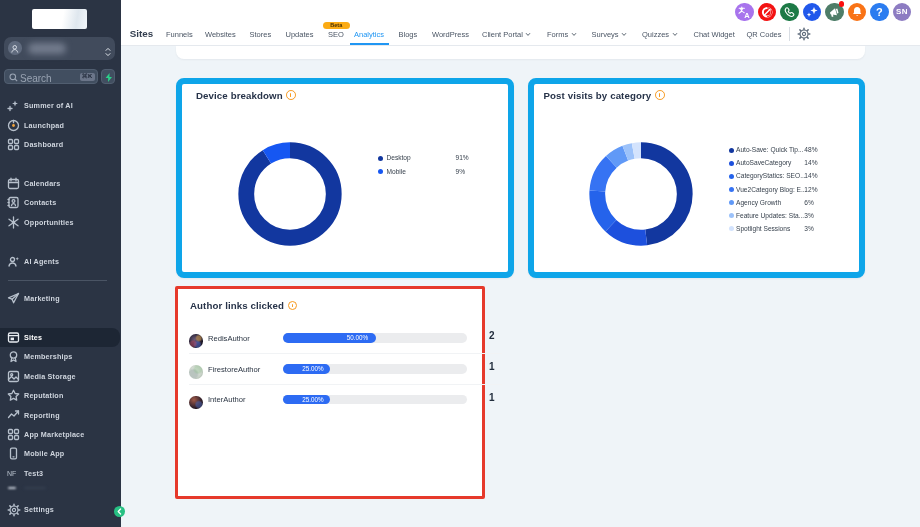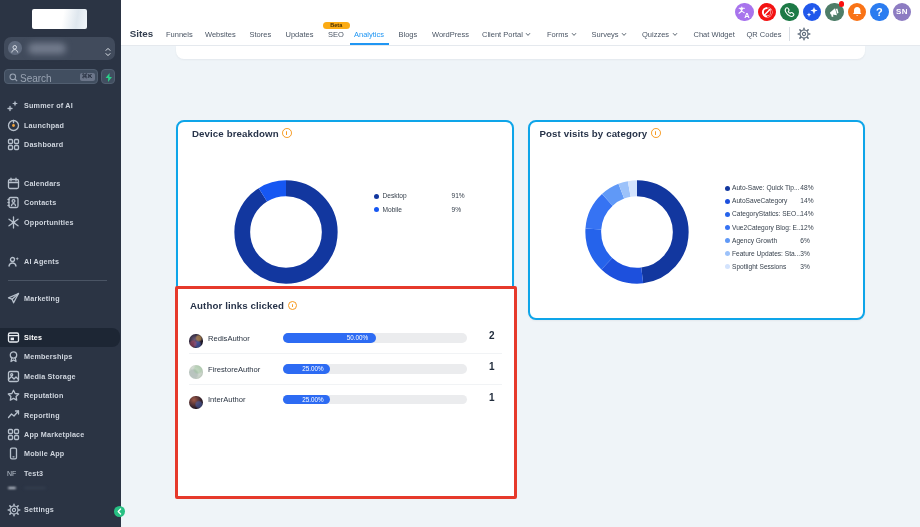--- a/index.html
+++ b/index.html
@@ -28,21 +28,21 @@
 #collapse svg { display:block; }
 
 #navbar { position:absolute; left:121px; top:0; width:799px; height:46px; background:#fff; border-bottom:1px solid #e5e9ee; z-index:3; }
 .tb { position:absolute; top:29.5px; font-size:7.5px; color:#4a5564; white-space:nowrap; }
 .chv { display:inline-block; width:6px; height:5px; margin-left:2.5px; }
 #beta { position:absolute; left:201.5px; top:21.8px; width:27.5px; height:7px; background:#fbab14; border-radius:3.5px; color:#472f00; font-size:5.5px; font-weight:bold; text-align:center; line-height:7px; }
 #underline { position:absolute; left:229px; top:42.8px; width:39px; height:2.3px; background:#2096f3; }
 .cicon { position:absolute; top:2.8px; width:18.5px; height:18.5px; border-radius:50%; }
 
 #content { position:absolute; left:121px; top:46px; width:799px; height:481px; background:#eff4f8; }
-.card { position:absolute; background:#fff; border-radius:8px; box-shadow:0 1px 2px rgba(16,24,40,.05); border:2px solid #0ea5e9;margin-top:42px; }
+.card { position:absolute; background:#fff; border-radius:8px; box-shadow:0 1px 2px rgba(16,24,40,.05); border:6px solid #0ea5e9; }
 .ctitle { position:absolute; left:14px; top:6.3px; font-size:9.7px; font-weight:bold; color:#273349; letter-spacing:.1px; }
 .info { display:inline-block; width:9.8px; height:9.8px; border:1.4px solid #f79a1f; border-radius:50%; margin-left:3.5px; vertical-align:-1.2px; position:relative; }
 .info:after { content:""; position:absolute; left:3px; top:2.1px; width:1.1px; height:3.3px; background:#f79a1f; border-radius:1px; }
 .lgrow { position:absolute; left:0; width:100%; height:12px; }
 .lgdot { position:absolute; top:1.4px; width:5.2px; height:5.2px; border-radius:50%; }
 .lglab { position:absolute; top:0; color:#38424e; }
 .lgval { position:absolute; top:0; color:#38424e; }
 .arow-name { position:absolute; font-size:7.6px; color:#2a3442; }
 .track { position:absolute; width:184px; height:9.5px; background:#ebecee; border-radius:5px; }
 .fill { position:absolute; height:9.5px; background:#2d6bf3; border-radius:5px; color:#fff; font-size:6.3px; text-align:right; line-height:9.5px; }
@@ -374,21 +374,21 @@
         <span class="lglab" style="left:202.5px">Feature Updates: Sta...</span>
         <span class="lgval" style="left:270.8px">3%</span>
       </div>
 <div class="lgrow" style="top:141.3px;font-size:6.6px">
         <span class="lgdot" style="left:195.7px;background:#d3e3fd"></span>
         <span class="lglab" style="left:202.5px">Spotlight Sessions</span>
         <span class="lgval" style="left:270.8px">3%</span>
       </div>
   </div>
 
-  <div id="card3" style="position:absolute;left:54px;top:240px;width:342px;height:213px;border:3px solid #e6392b;background:#fff;border-radius:2px">
+  <div id="card3" style="position:absolute;left:54px;top:240px;width:310px;height:213px;border:3px solid #e6392b;background:#fff;border-radius:2px">
     <div class="ctitle" style="left:12px;top:11.3px">Author links clicked<span class="info"></span></div>
     <div class="avt" style="left:11px;top:45px;background:radial-gradient(circle at 30% 70%,#b0486088 0 18%,transparent 30%),radial-gradient(circle at 70% 30%,#cf9a4f99 0 15%,transparent 28%),radial-gradient(circle at 60% 75%,#4f6dcf88 0 20%,transparent 32%),radial-gradient(circle at 40% 40%,#6a5a7a,#221c2c 60%,#0b0910);"></div>
     <span class="arow-name" style="left:30px;top:44.6px">RedisAuthor</span>
     <div class="track" style="left:105px;top:44.2px">
         <div class="fill" style="width:93px"><span style="margin-right:8px">50.00%</span></div>
       </div>
     <span class="aval" style="left:311px;top:41px">2</span>
     <div class="rowline" style="top:64.3px"></div>
     <div class="avt" style="left:11px;top:76px;background:radial-gradient(circle at 65% 30%,#8fbf8f66 0 25%,transparent 40%),radial-gradient(circle at 30% 65%,#b9c4bf 0 30%,transparent 45%),radial-gradient(circle at 45% 45%,#eef0ec,#c9d2c8 60%,#93a896);"></div>
     <span class="arow-name" style="left:30px;top:75.7px">FirestoreAuthor</span>

